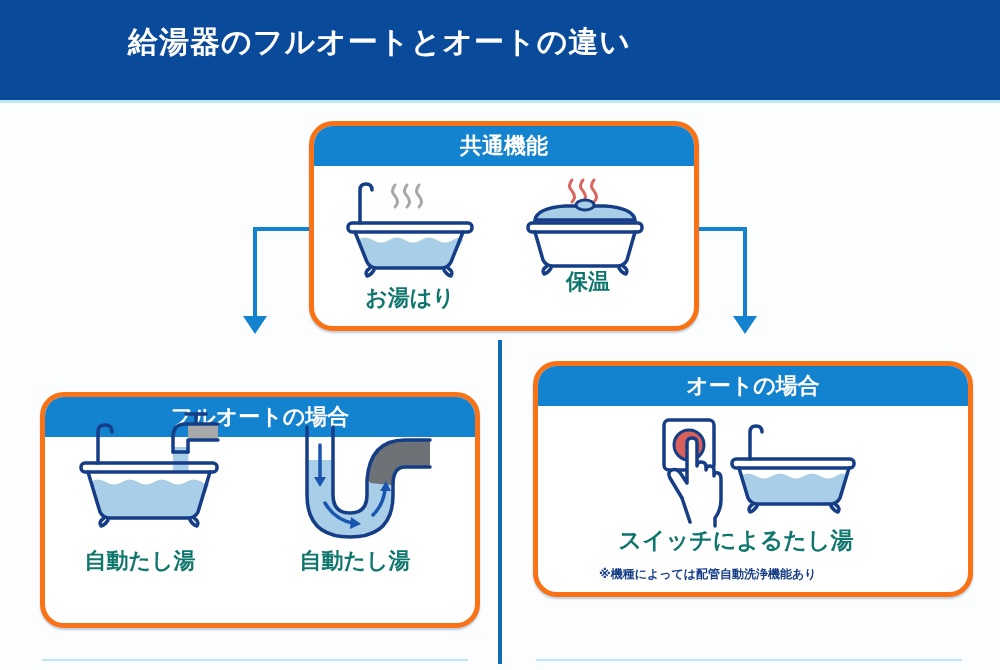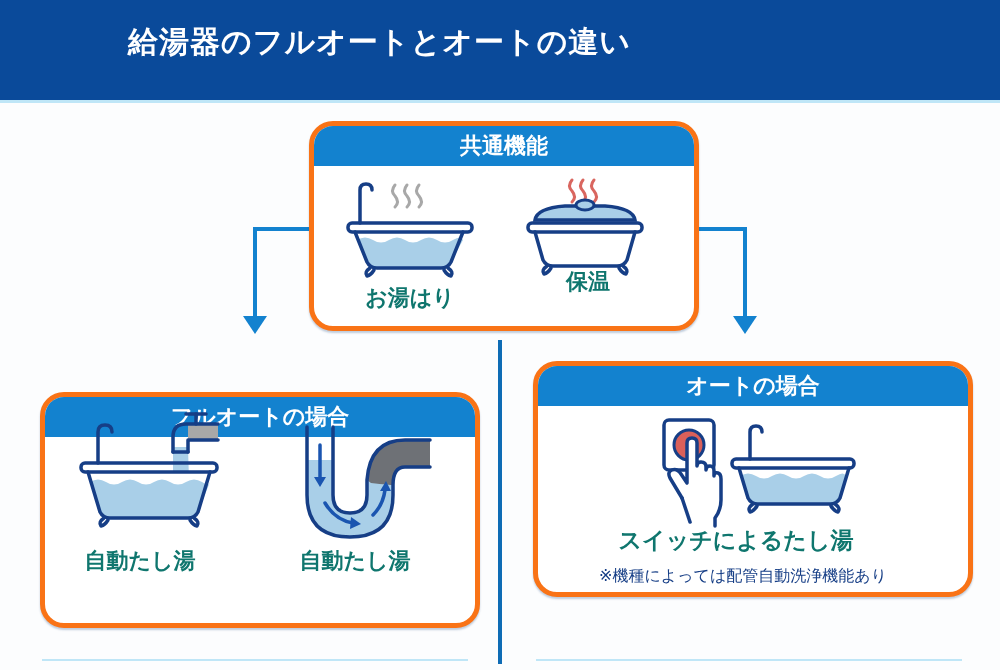--- a/index.html
+++ b/index.html
@@ -3,21 +3,21 @@
 <meta charset="utf-8">
 <style>
   html,body{margin:0;padding:0;}
   body{width:1000px;height:670px;position:relative;overflow:hidden;background:#fcfdfe;font-family:"DejaVu Sans","Liberation Sans",sans-serif;}
   .header{position:absolute;left:0;top:0;width:1000px;height:100px;background:#0a4a9a;}
   .header-line{position:absolute;left:0;top:100px;width:1000px;height:3px;background:#bfe6f7;}
   .title{position:absolute;left:128px;top:22px;font-size:30px;font-weight:bold;color:#fff;letter-spacing:1px;white-space:nowrap;}
   .box{position:absolute;border:5px solid #f97316;border-radius:24px;background:#fff;overflow:hidden;box-shadow:0 2px 2px rgba(10,60,120,.25);}
   .box-head{height:40px;background:#1382cf;color:#fff;font-weight:bold;font-size:22px;text-align:center;line-height:40px;}
   .lbl{position:absolute;color:#0f766e;font-weight:bold;font-size:22px;white-space:nowrap;text-align:center;}
-  .note{position:absolute;color:#163e86;font-weight:normal;font-size:16px;white-space:nowrap;}
+  .note{position:absolute;color:#163e86;font-weight:bold;font-size:12px;white-space:nowrap;}
   svg{position:absolute;overflow:visible;}
   .conn{position:absolute;left:0;top:0;width:1000px;height:670px;}
 </style>
 </head>
 <body>
 
 <div class="header"></div>
 <div class="header-line"></div>
 <div class="title">給湯器のフルオートとオートの違い</div>
 

